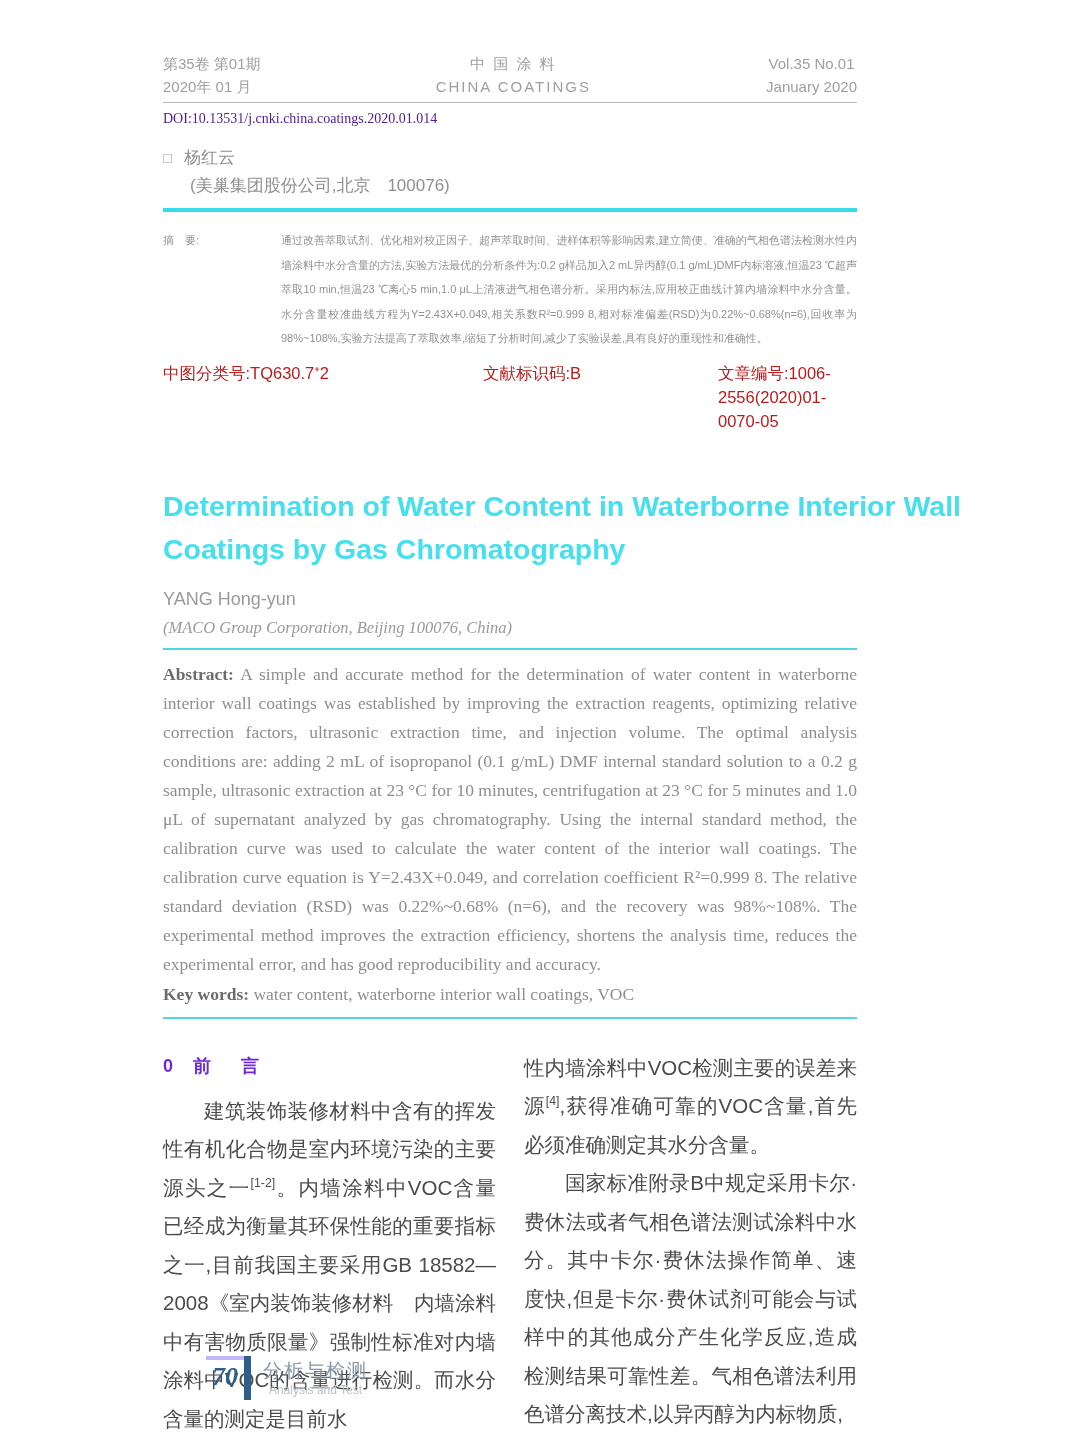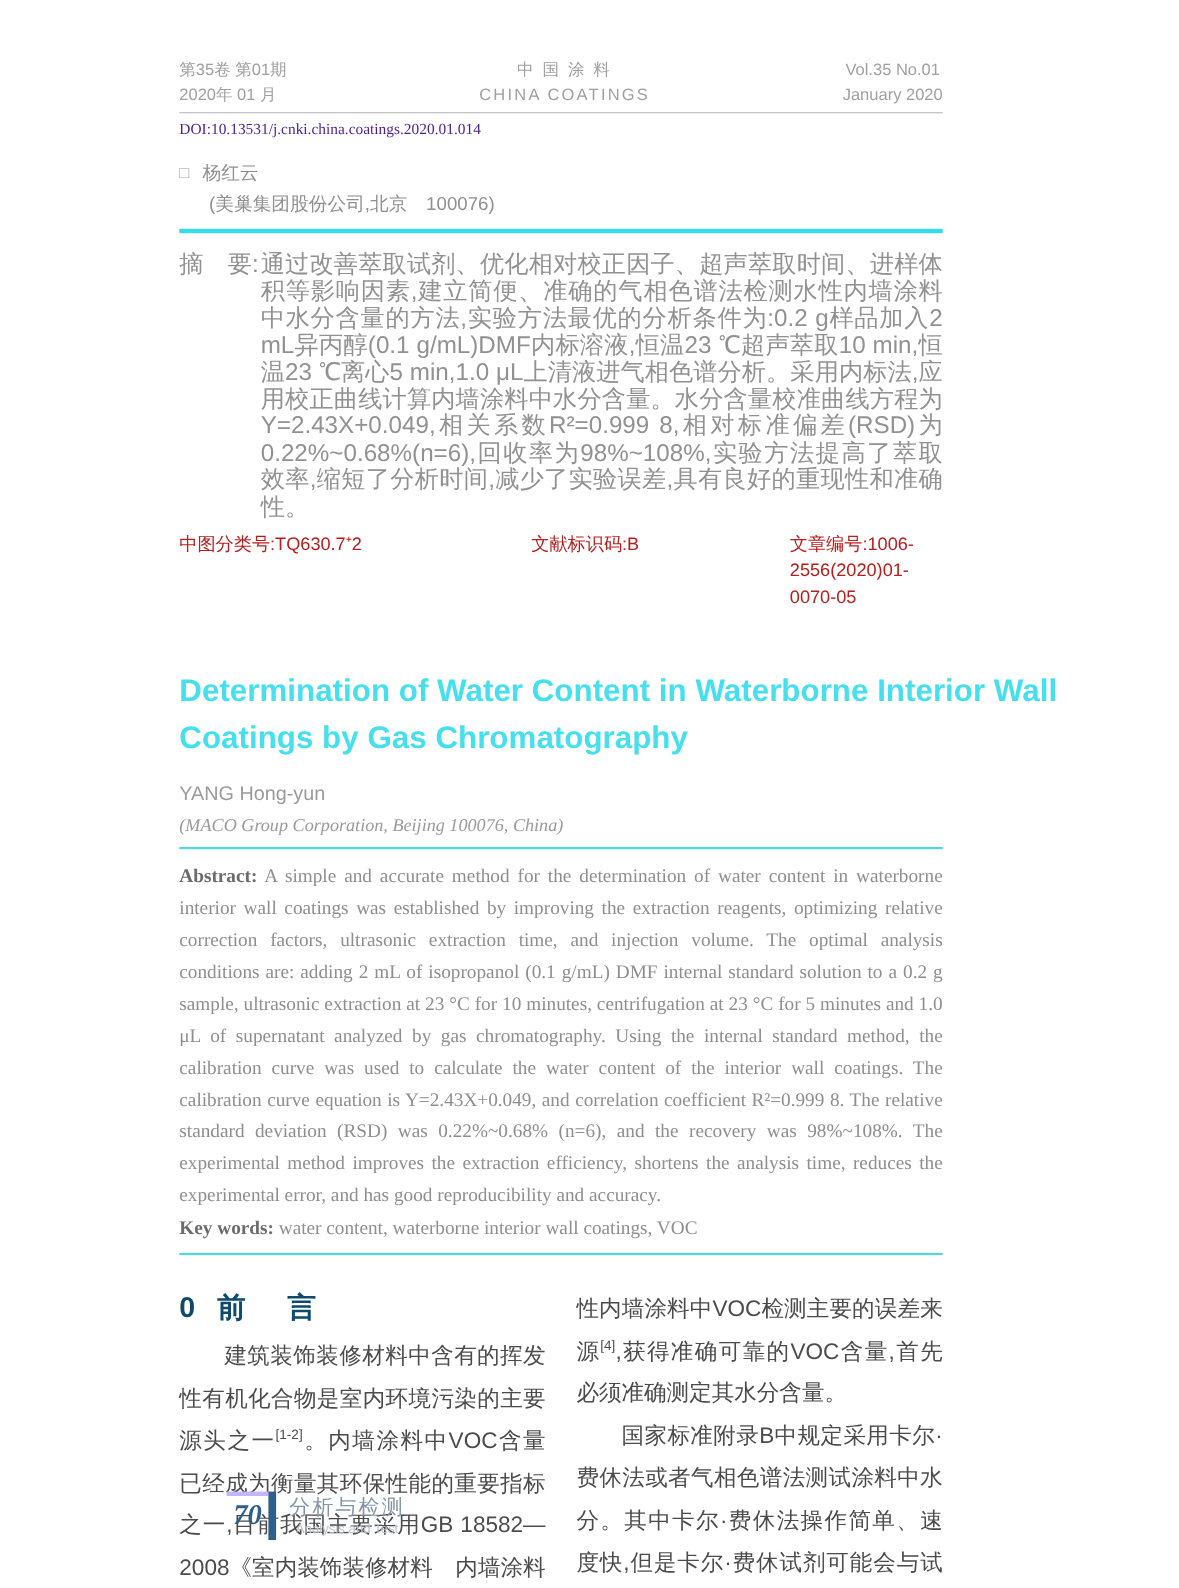--- a/index.html
+++ b/index.html
@@ -65,22 +65,23 @@
     margin-top: 9px;
     height: 4px;
     background: #35dcec;
   }
 
   
   .abs-cn {
     margin-top: 16px;
     display: flex;
     color: #919191;
-    font-size: 22px;
+    font-size: 11px;
     line-height: 24.5px;
+    gap: 44px;
   }
   .abs-cn .label { width: 74px; flex: 0 0 74px; }
   .abs-cn .text { flex: 1; text-align: justify; }
   .kw-cn {
     margin-top: 11px;
     color: #919191;
     font-size: 16.5px;
     line-height: 24px;
   }
   .class-line {
@@ -135,22 +136,22 @@
   }
 
   
   .columns {
     margin-top: 30px;
     display: flex;
     gap: 28px;
   }
   .col { width: 396px; }
   .sec-head {
-    color: #0c4a6e;
-    font-size: 26px;
+    color: #6d28d9;
+    font-size: 18px;
     font-weight: bold;
     line-height: 34px;
     margin-bottom: 9px;
   }
   .sec-head .num { margin-right: 20px; }
   .sec-head .ttl { letter-spacing: 6px; }
   .body-p {
     color: #4b4b4b;
     font-size: 20.5px;
     line-height: 38.5px;

